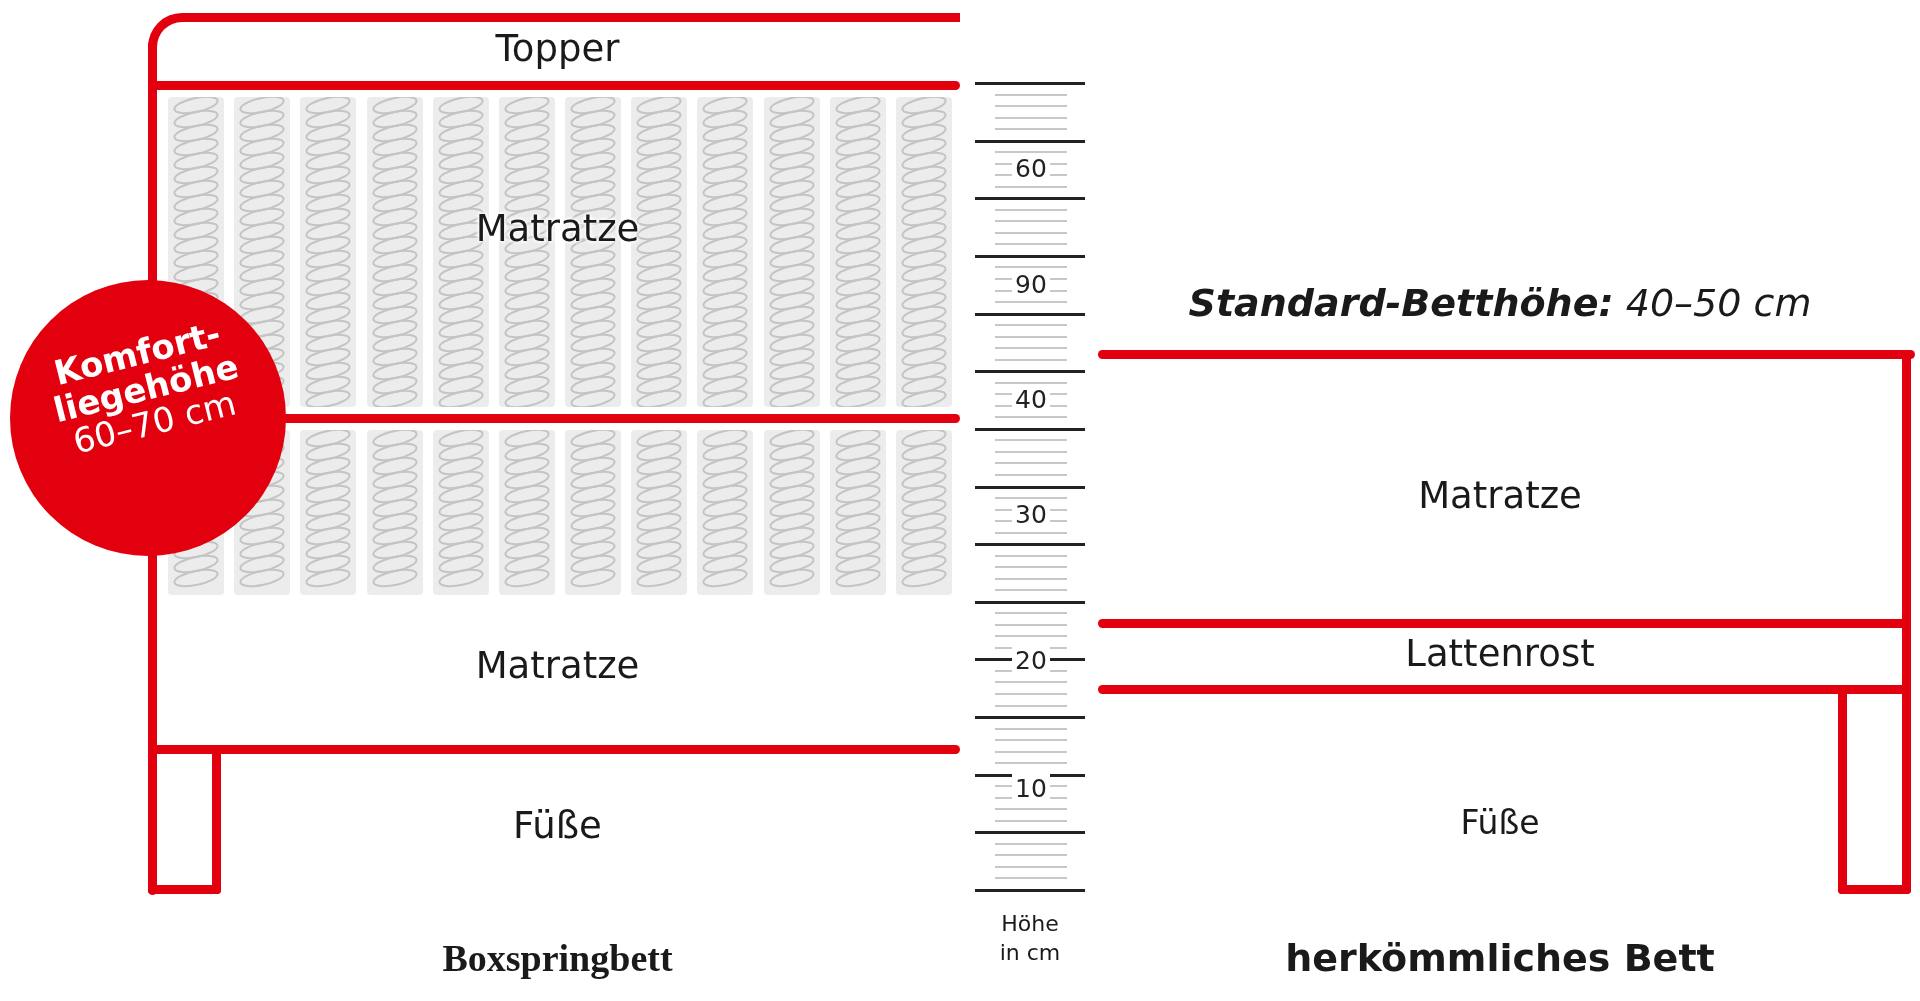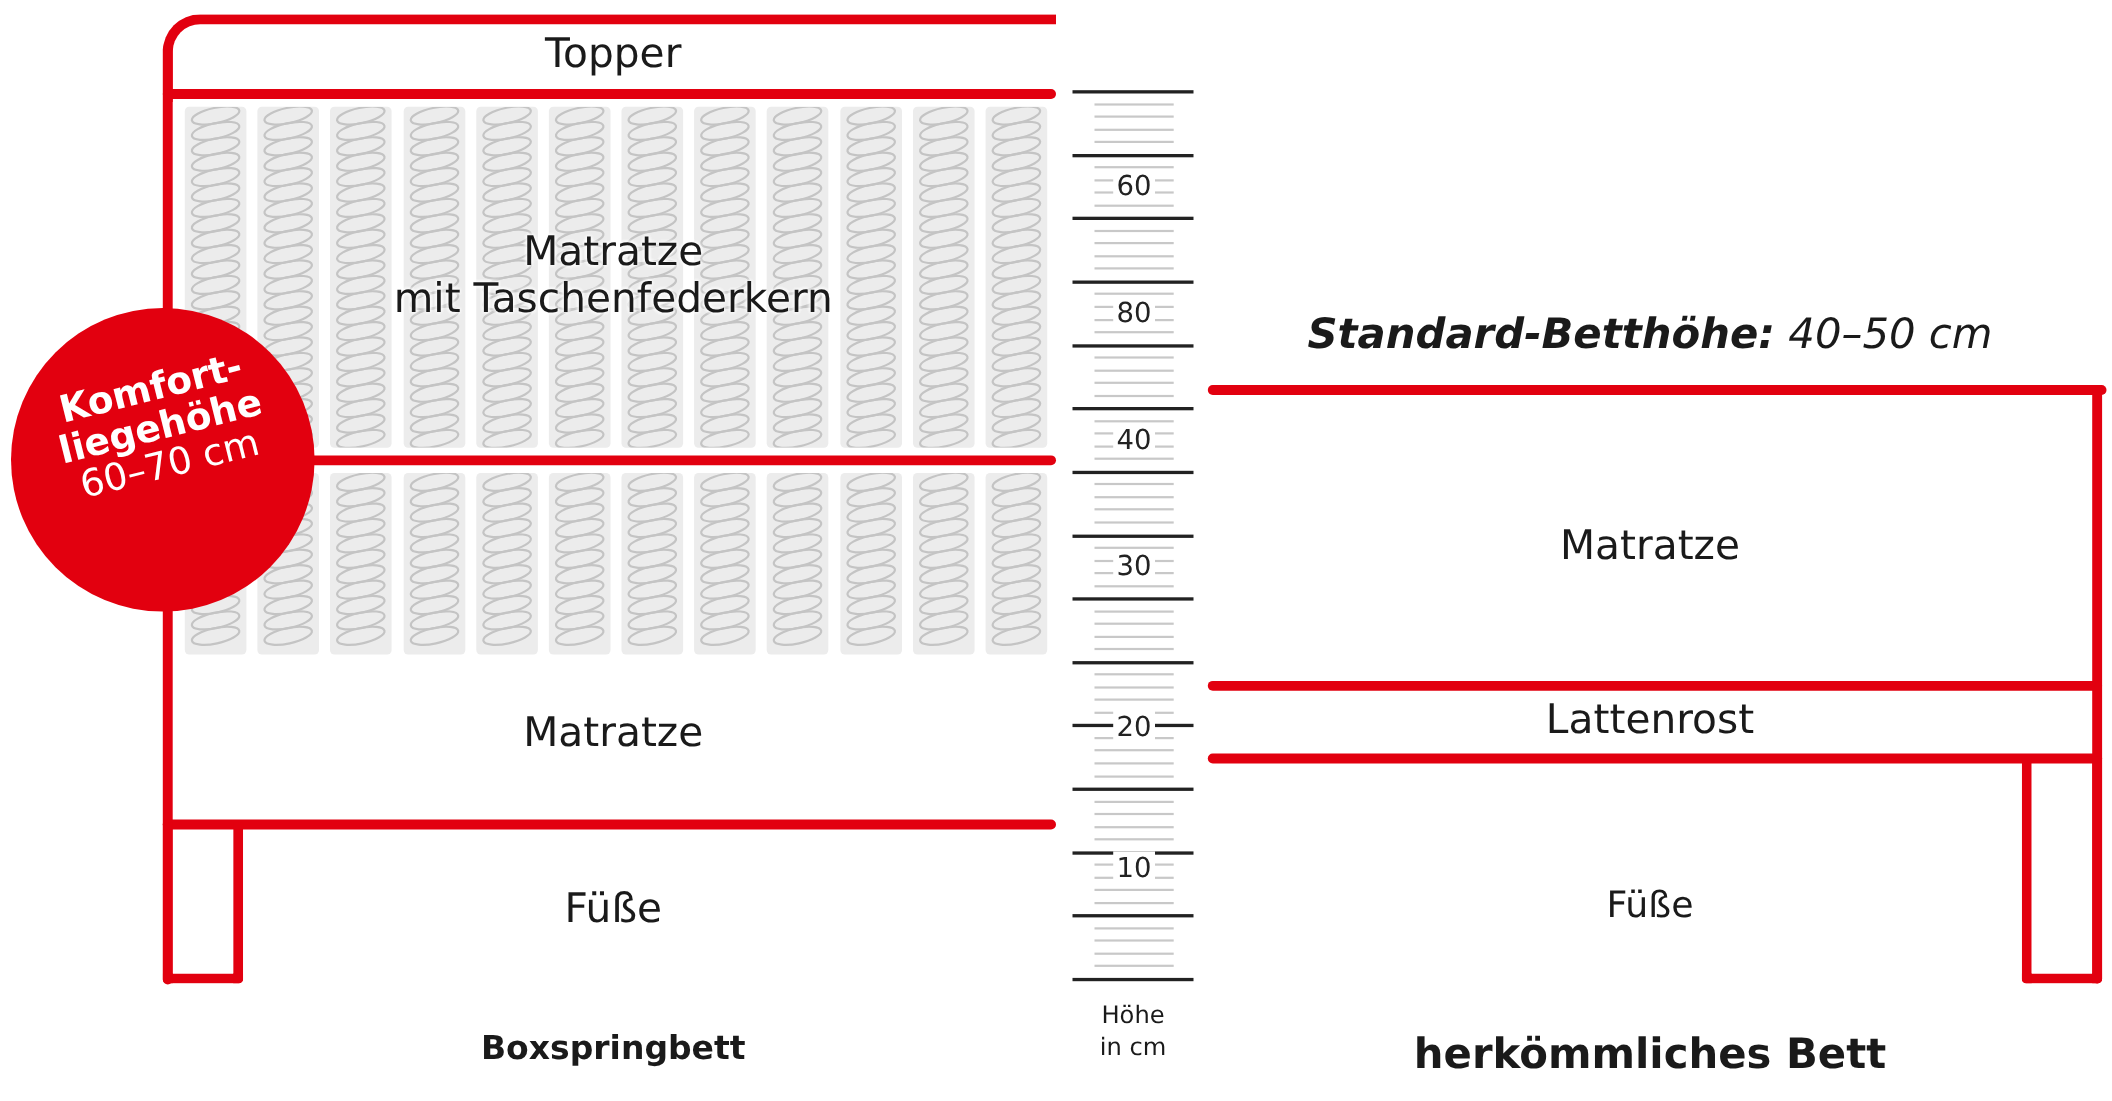--- a/index.html
+++ b/index.html
@@ -529,41 +529,40 @@
           <ellipse cx="28" cy="106" rx="22" ry="7" transform="rotate(-12 28 106)" fill="none" stroke="#c4c4c4" stroke-width="2"></ellipse>
           <ellipse cx="28" cy="120" rx="22" ry="7" transform="rotate(-12 28 120)" fill="none" stroke="#c4c4c4" stroke-width="2"></ellipse>
           <ellipse cx="28" cy="134" rx="22" ry="7" transform="rotate(-12 28 134)" fill="none" stroke="#c4c4c4" stroke-width="2"></ellipse>
           <ellipse cx="28" cy="148" rx="22" ry="7" transform="rotate(-12 28 148)" fill="none" stroke="#c4c4c4" stroke-width="2"></ellipse>
         </svg>
       </div>
     </div>
 
   <div class="lbl" style="left:155px; top:208px; width:805px; text-shadow:0 0 4px #fff,0 0 4px #fff,0 0 4px #fff;">
     <div>Matratze</div>
-    <div>mit Taschenfederkern</div>
   </div>
 
   <div class="red-h" style="left:148px; top:414px; width:812px;"></div>
 
   <div class="lbl" style="left:155px; top:645px; width:805px;">Matratze</div>
 
   <div class="red-h" style="left:148px; top:745px; width:812px;"></div>
 
   <div class="abs" style="left:148px; top:748px; width:73px; height:146px; border:9px solid #e2000f; border-top:none; box-sizing:border-box; border-radius:0 0 4px 4px;"></div>
 
   <div class="lbl" style="left:155px; top:805px; width:805px;">Füße</div>
 
   <div class="circle"></div>
   <div class="circle-text">
     <b>Komfort-</b>
     <b>liegehöhe</b>
     <span>60–70 cm</span>
   </div>
 
-  <div class="lbl lbl-bold" style="left:155px; top:937px; width:805px; font-size:30px;">Boxspringbett</div>
+  <div class="lbl lbl-bold" style="left:155px; top:937px; width:805px; font-size:38px;font-family:Liberation Serif, serif;">Boxspringbett</div>
 </div>
 
 <div id="ruler">
     <div class="ruler-major" style="top: 82px;"></div>
     <div class="ruler-minor" style="top: 93.5286px;"></div>
     <div class="ruler-minor" style="top: 105.057px;"></div>
     <div class="ruler-minor" style="top: 116.586px;"></div>
     <div class="ruler-minor" style="top: 128.114px;"></div>
     <div class="ruler-major" style="top: 139.643px;"></div>
     <div class="ruler-minor" style="top: 151.171px;"></div>
@@ -625,21 +624,21 @@
     <div class="ruler-minor" style="top: 796.771px;"></div>
     <div class="ruler-minor" style="top: 808.3px;"></div>
     <div class="ruler-minor" style="top: 819.829px;"></div>
     <div class="ruler-major" style="top: 831.357px;"></div>
     <div class="ruler-minor" style="top: 842.886px;"></div>
     <div class="ruler-minor" style="top: 854.414px;"></div>
     <div class="ruler-minor" style="top: 865.943px;"></div>
     <div class="ruler-minor" style="top: 877.471px;"></div>
     <div class="ruler-major" style="top: 889px;"></div>
     <div class="ruler-num" style="top: 154.464px;"><span>60</span></div>
-    <div class="ruler-num" style="top: 269.75px;"><span>80</span></div>
+    <div class="ruler-num" style="top: 269.75px;"><span>90</span></div>
     <div class="ruler-num" style="top: 385.036px;"><span>40</span></div>
     <div class="ruler-num" style="top: 500.321px;"><span>30</span></div>
     <div class="ruler-num" style="top: 646px;"><span>20</span></div>
     <div class="ruler-num" style="top: 774px;"><span>10</span></div>
   </div>
 <div class="lbl" style="left:975px; top:910px; width:110px; font-size:22px; line-height:1.3;">
   <div>Höhe</div>
   <div>in cm</div>
 </div>
 

